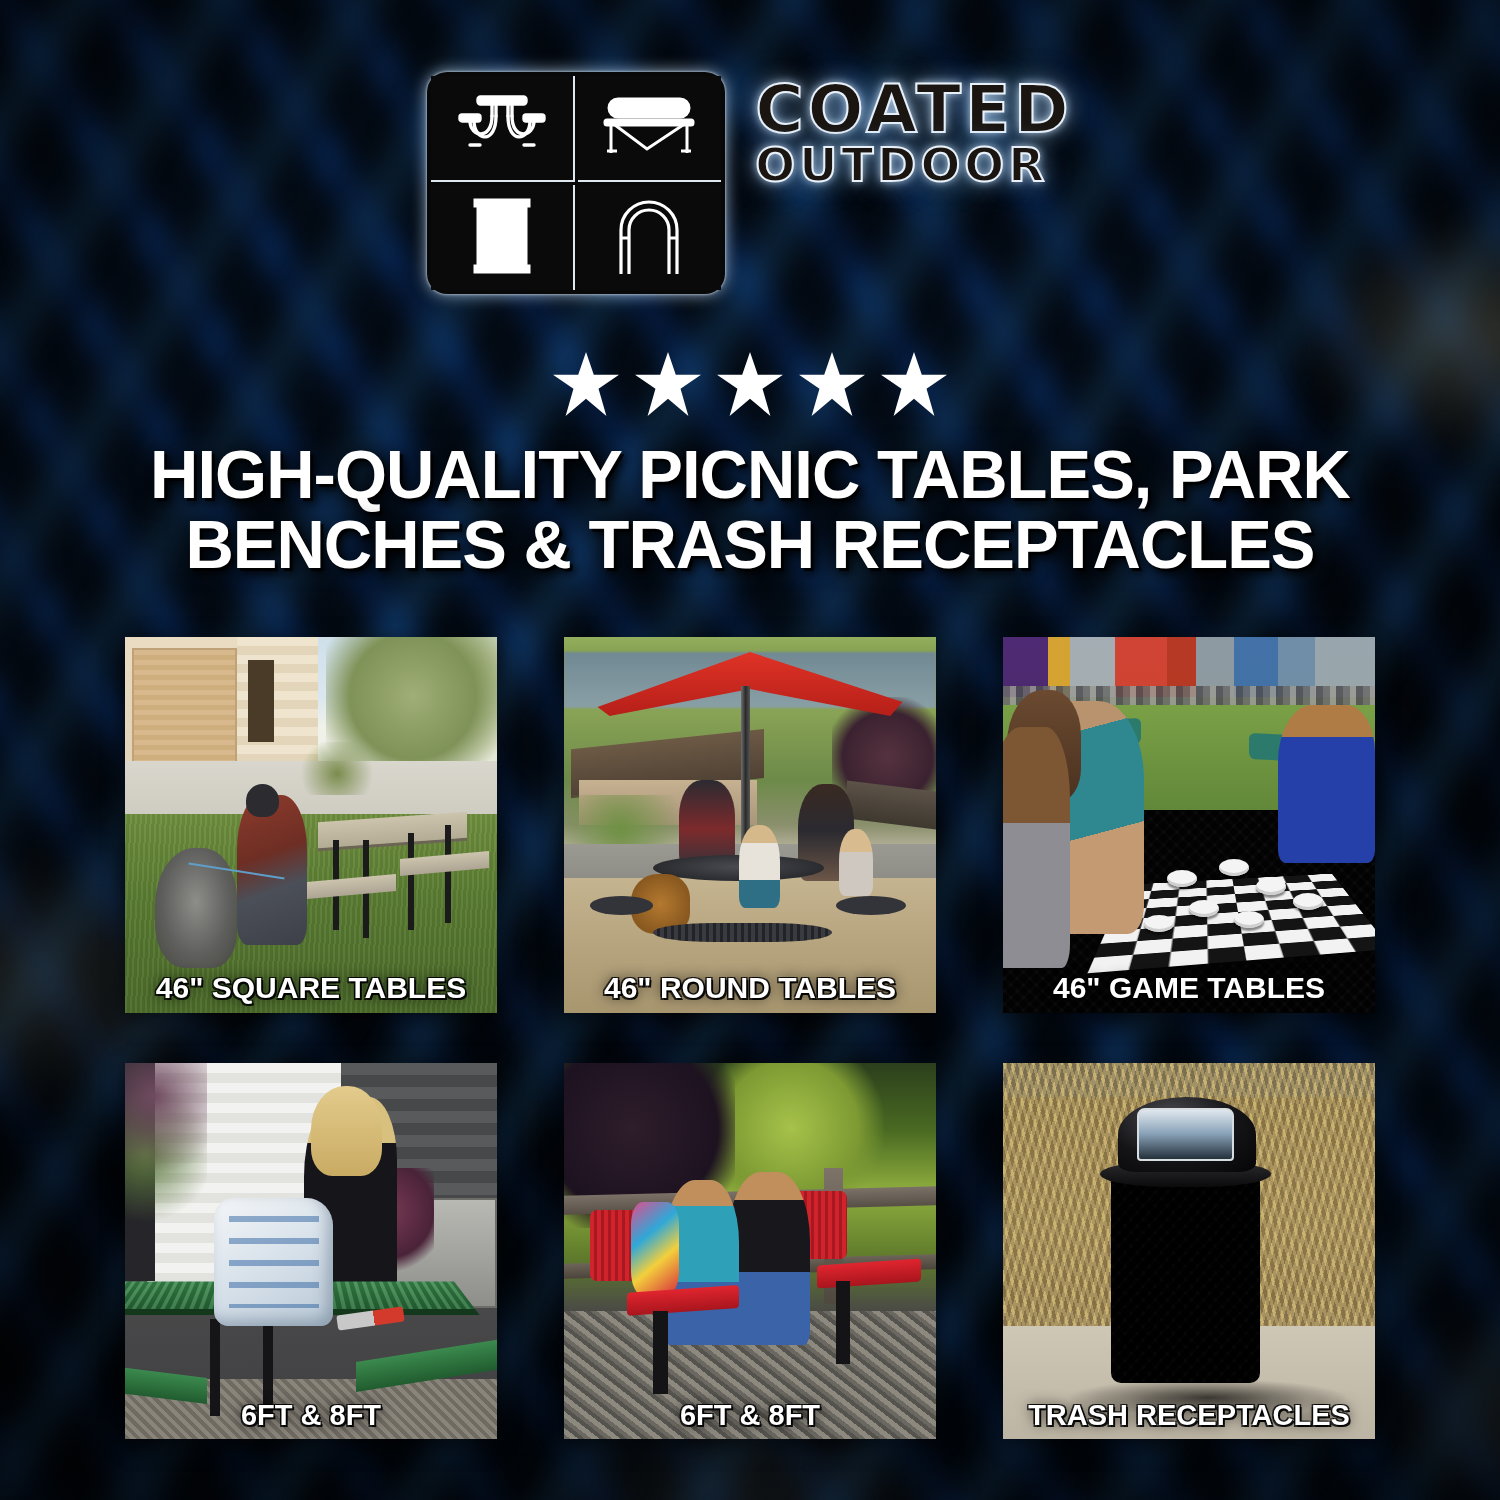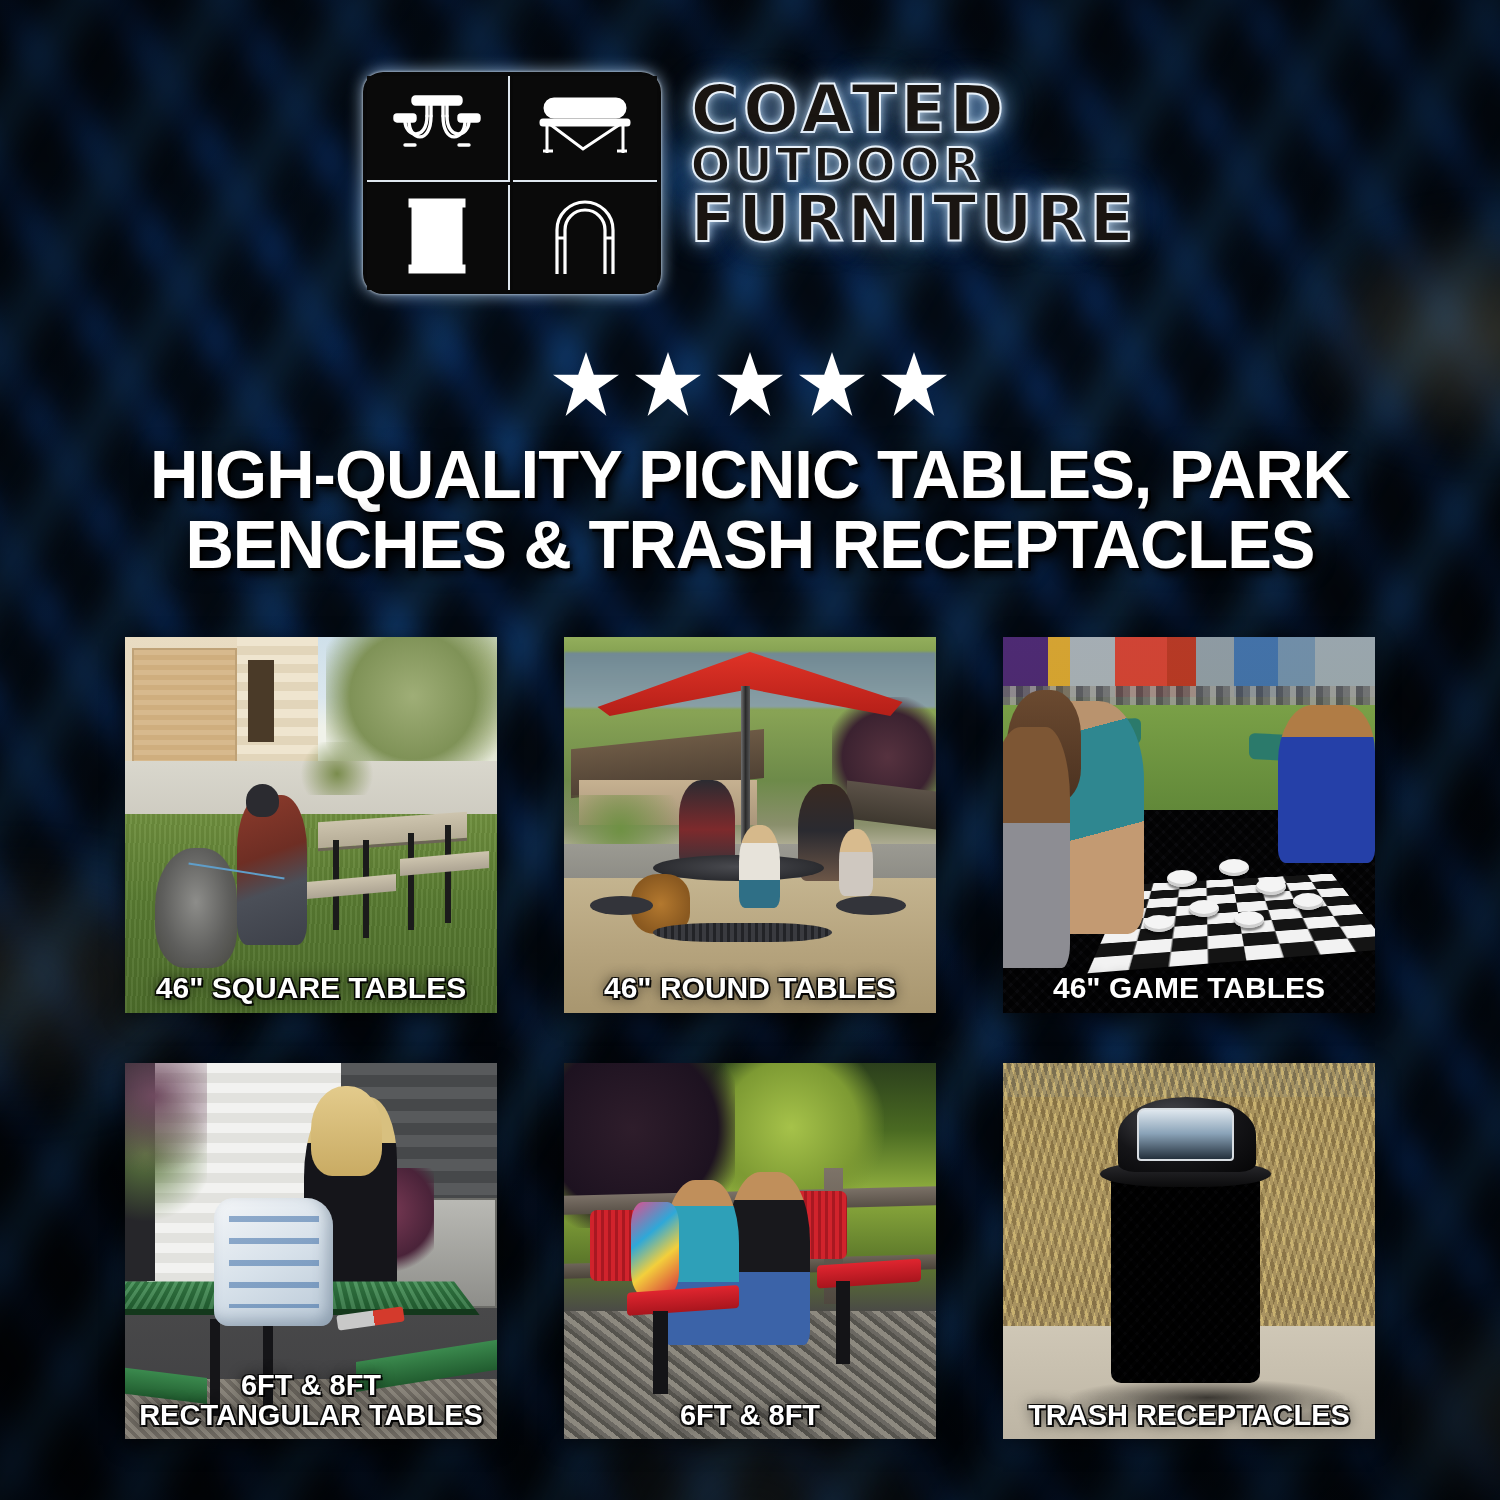--- a/index.html
+++ b/index.html
@@ -519,21 +519,20 @@
               <path d="M20 80 V36 A20 20 0 0 1 60 36 V80"></path>
               <path d="M12 44 h8 M60 44 h8"></path>
             </g>
           </svg>
         </div>
       </div>
 
       <div class="logo-words">
         <div class="logo-word w1">COATED</div>
         <div class="logo-word w2">OUTDOOR</div>
-        <div class="logo-word w3">FURNITURE</div>
       </div>
     </div>
 
     <div class="stars">
       <div class="star"></div>
       <div class="star"></div>
       <div class="star"></div>
       <div class="star"></div>
       <div class="star"></div>
     </div>
@@ -643,21 +642,20 @@
           <div class="t4-gravel"></div>
           <div class="t4-bench"></div>
           <div class="t4-bench2"></div>
           <div class="t4-legs"></div>
           <div class="t4-table"></div>
           <div class="t4-bag"></div>
           <div class="t4-trowel"></div>
         </div>
         <div class="cap two-line">
           <span class="cl">6FT &amp; 8FT</span>
-          <span class="cl">RECTANGULAR TABLES</span>
         </div>
       </div>
 
       <div class="tile">
         <div class="photo">
           <div class="t5-bg"></div>
           <div class="t5-brightfoliage"></div>
           <div class="t5-darkfoliage"></div>
           <div class="t5-rail"></div>
           <div class="t5-rail2"></div>

